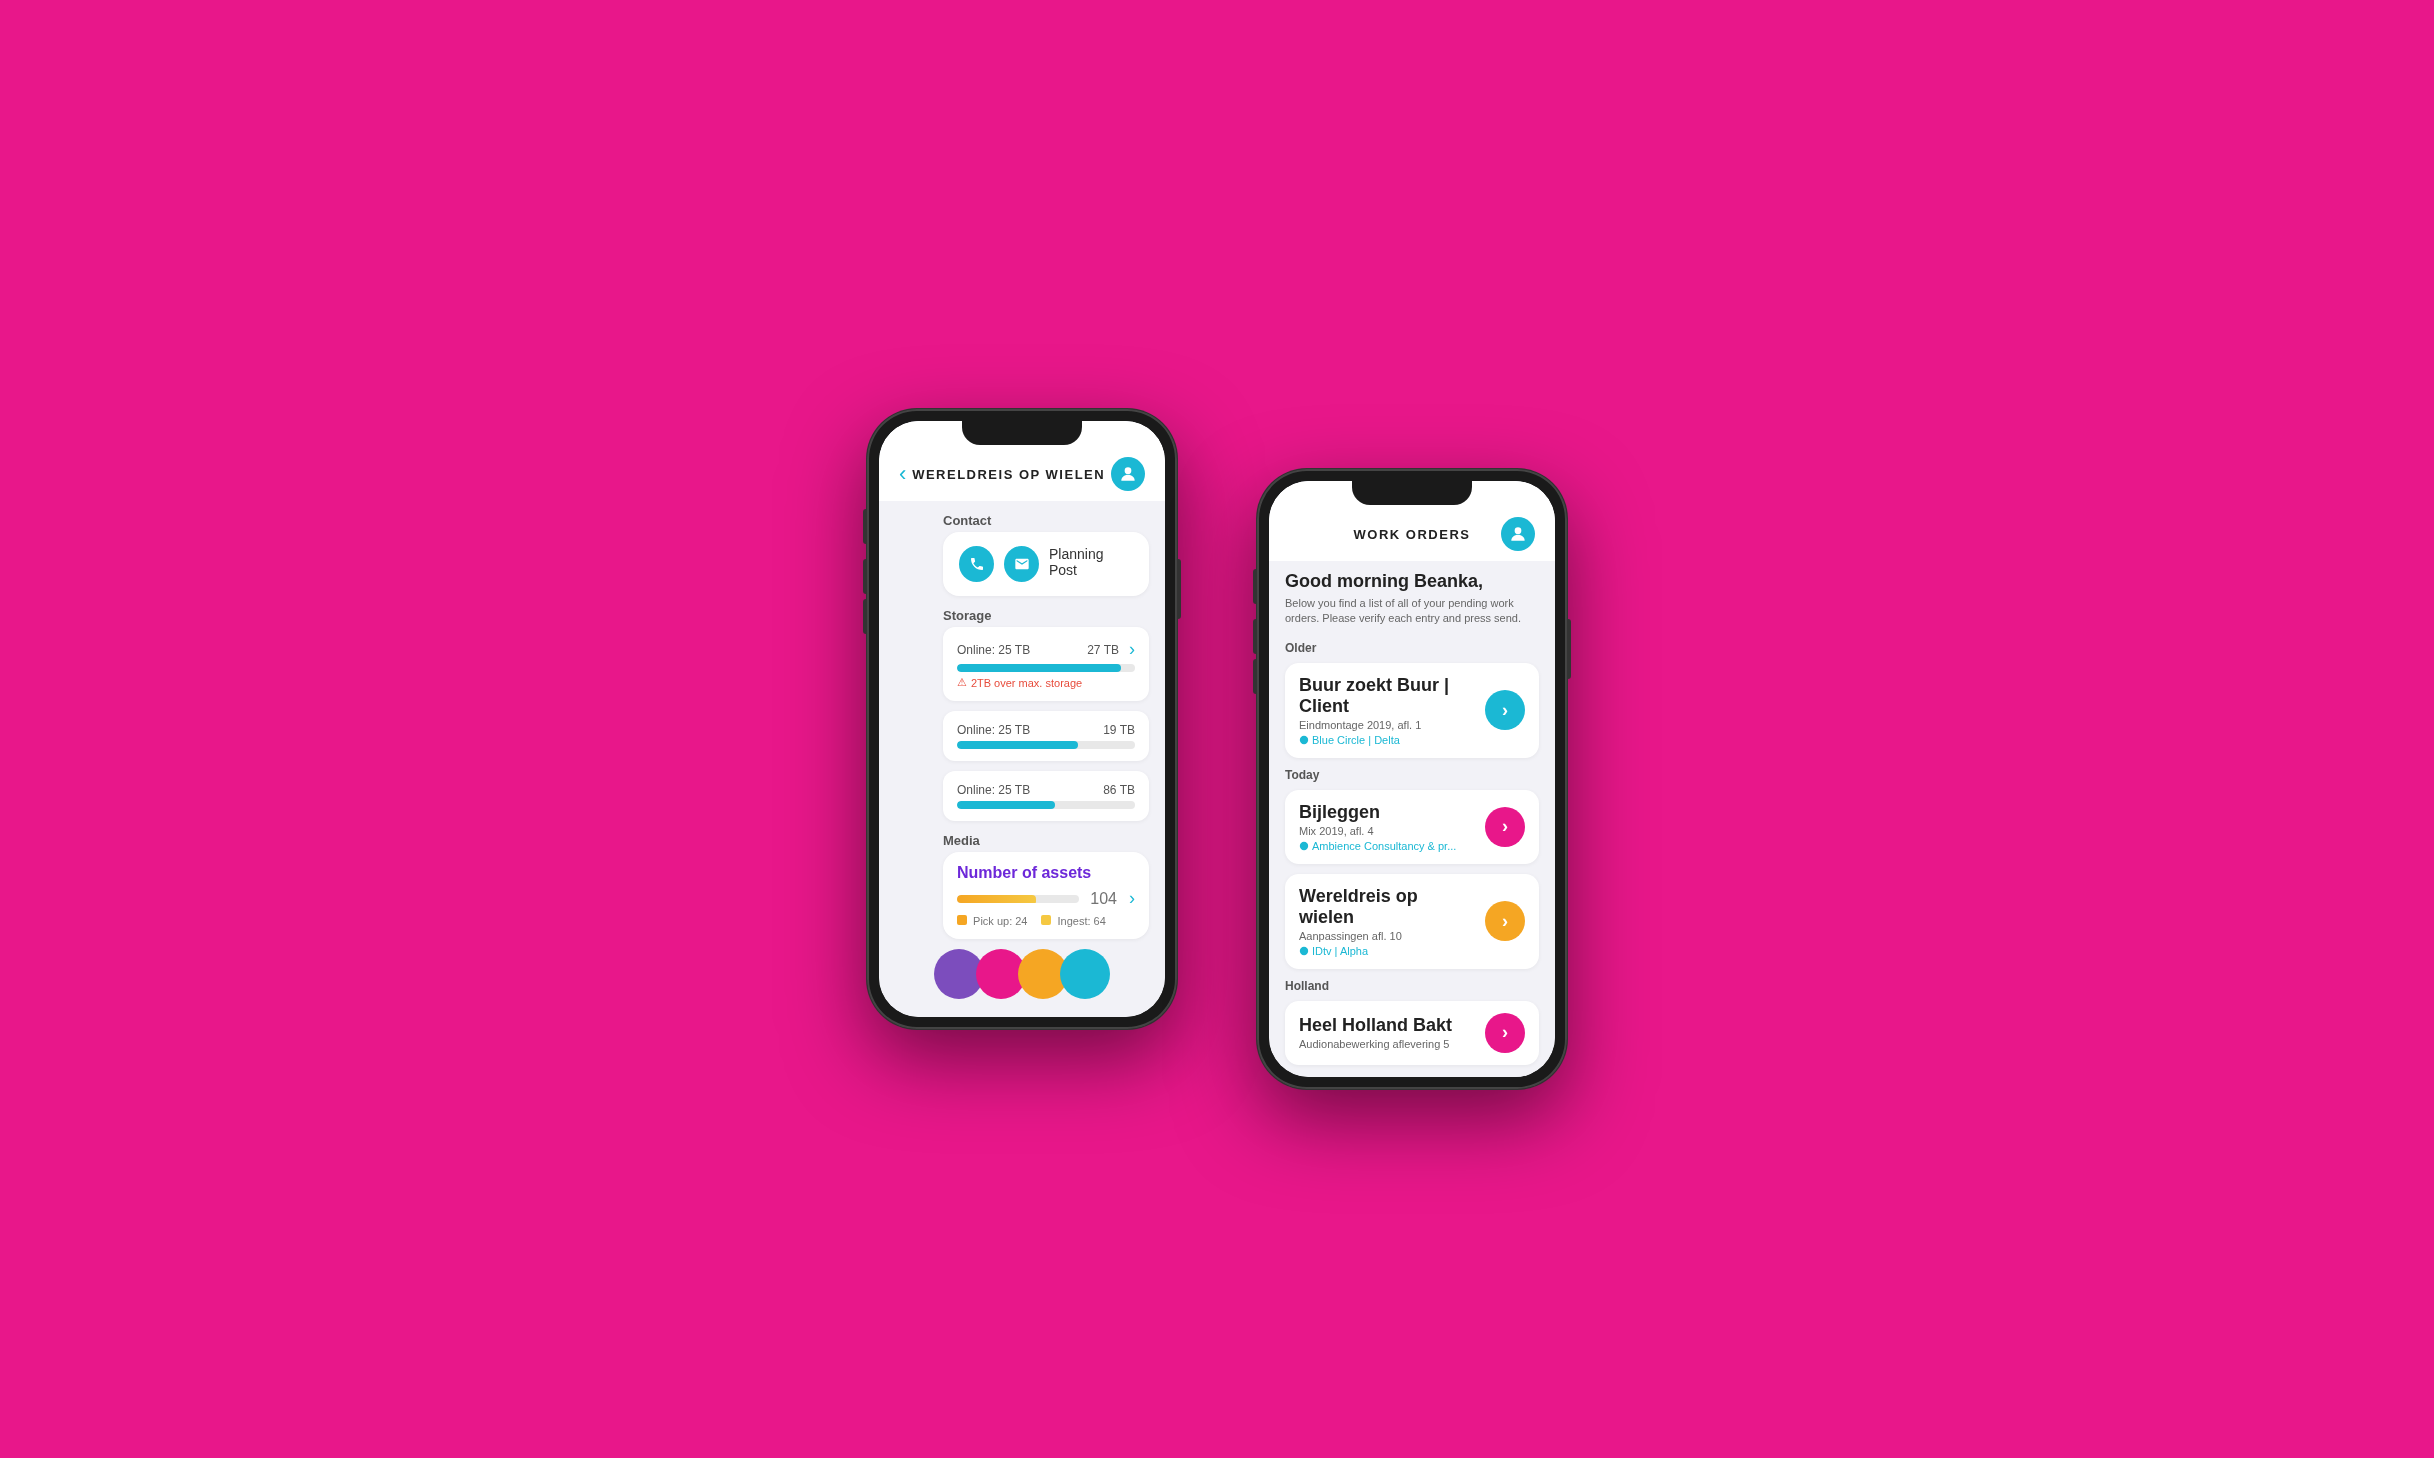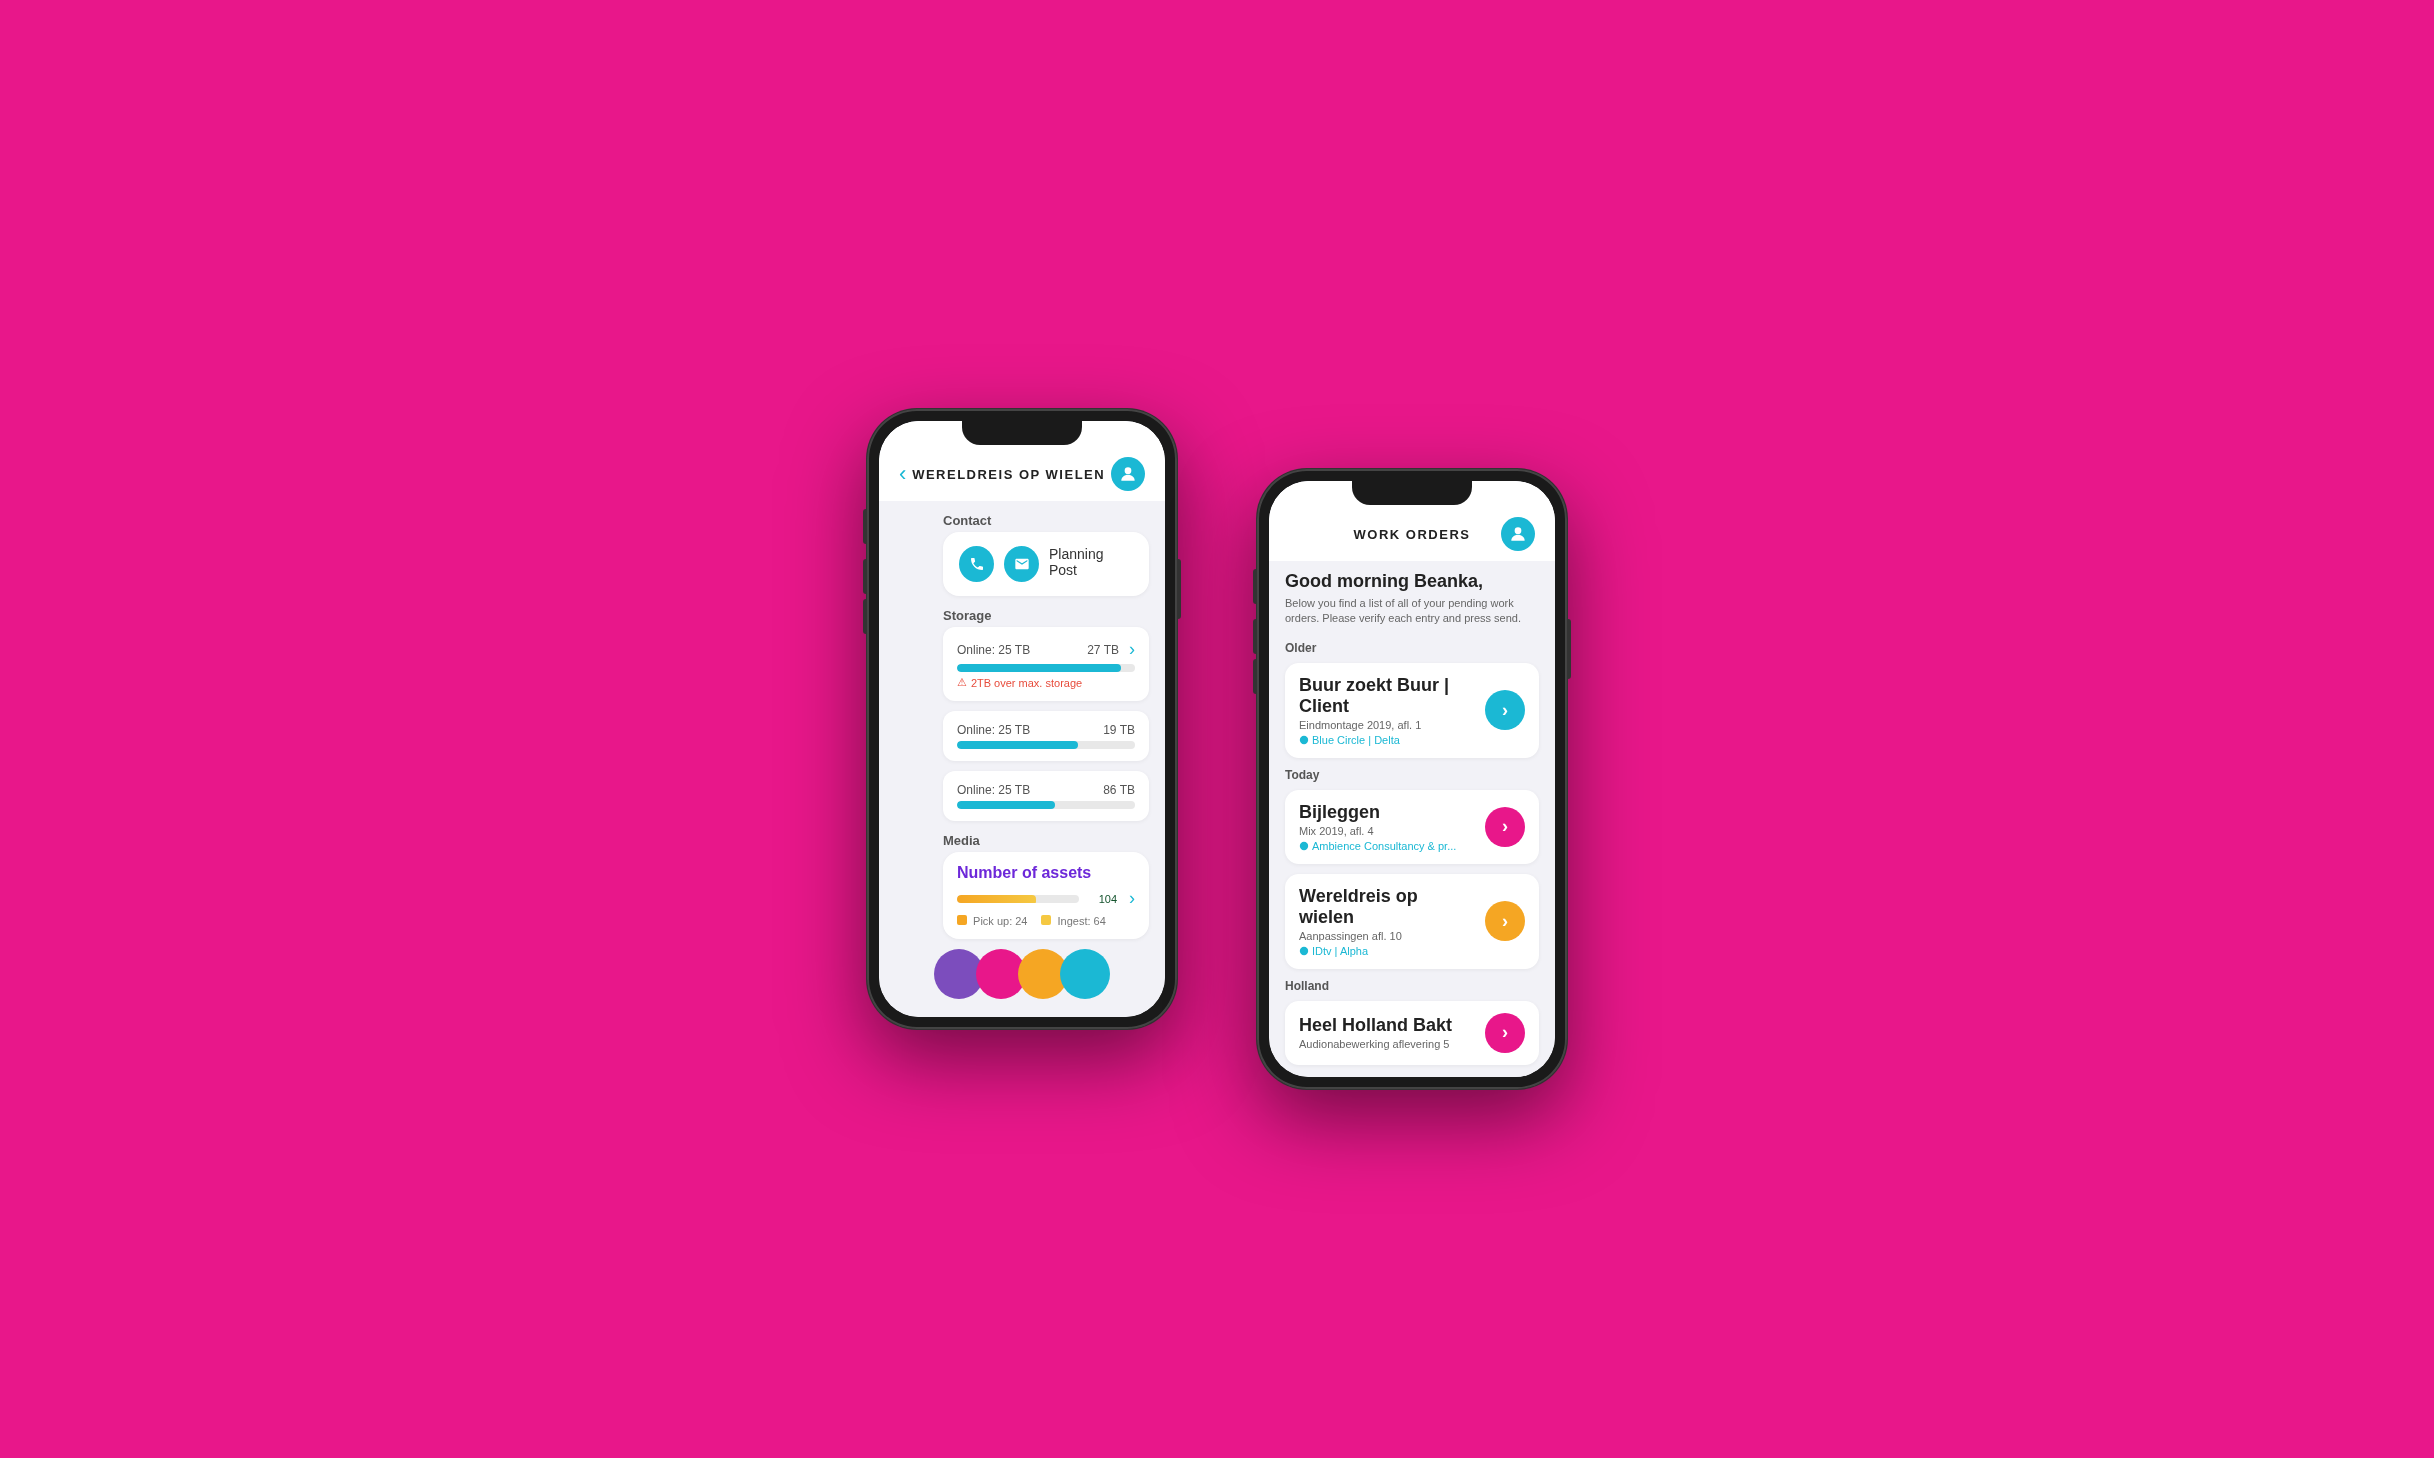--- a/index.html
+++ b/index.html
@@ -257,22 +257,22 @@
       font-weight: bold;
     }
 
     .assets-row {
       display: flex;
       align-items: center;
       gap: 8px;
     }
 
     .assets-count {
-      font-size: 11px;
-      color: #14532d;
+      font-size: 16px;
+      color: #737373;
       min-width: 30px;
       text-align: right;
     }
 
     .assets-legend {
       font-size: 11px;
       color: #777;
       margin-top: 6px;
       display: flex;
       gap: 14px;

